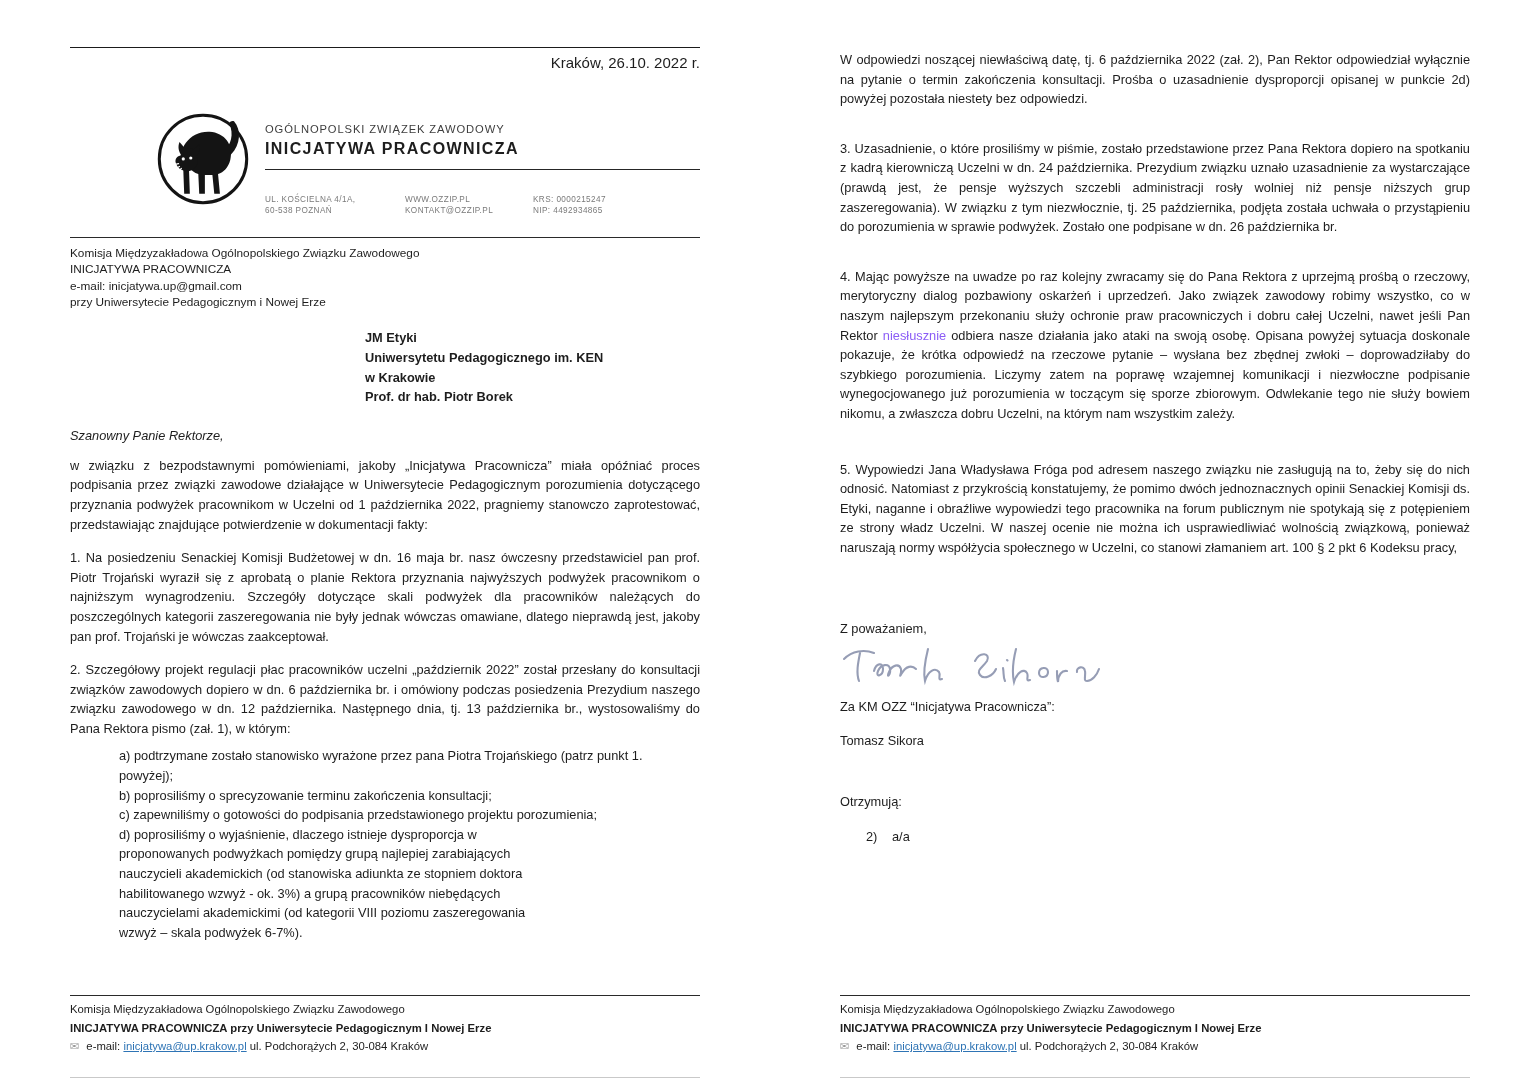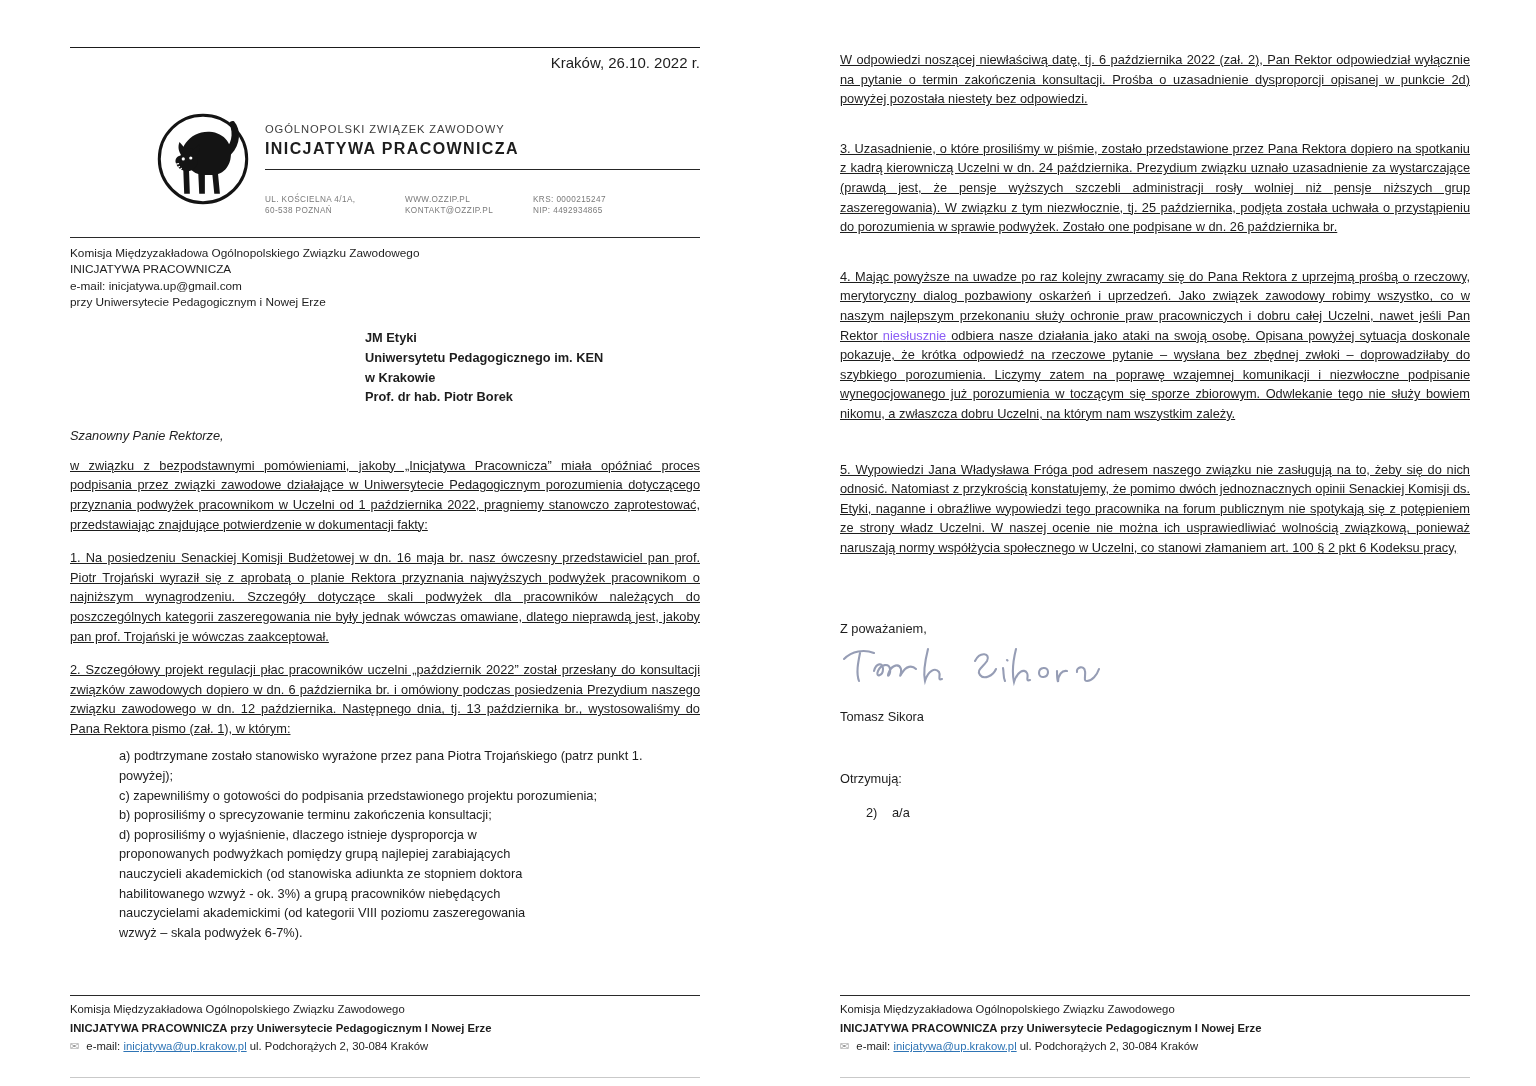--- a/index.html
+++ b/index.html
@@ -26,21 +26,21 @@
   .org2{font-size:16px;font-weight:bold;letter-spacing:1.4px;margin-top:4px;line-height:18px;}
   .logo-rule{border-top:1.6px solid #262626;margin-top:11px;}
   .logo-cols{display:flex;margin-top:24px;font-size:8.2px;line-height:11.5px;color:#7a7a7a;letter-spacing:.4px;}
   .lcol1{width:140px;}.lcol2{width:128px;}.lcol3{flex:1;}
 
   .rule2{margin-top:20px;border-top:1.6px solid #2a2a2a;}
   .sender{margin-top:7px;font-size:11.8px;line-height:16.6px;}
   .recipient{margin-left:295px;margin-top:17px;font-weight:bold;line-height:19.8px;}
   .salutation{margin-top:19px;font-style:italic;}
 
-  .para{margin:10px 0 0;text-align:justify;text-decoration:underline;}
+  .para{margin:10px 0 0;text-align:justify;}
   .mt14{margin-top:14px;}
   .list{margin-top:8px;padding-left:49px;}
   .li{margin:0;text-align:left;}
   .li-d{max-width:445px;}
 
   .page-footer{position:absolute;left:0;right:0;top:995px;font-size:11.3px;line-height:18.6px;}
   .frule{border-top:1.5px solid #2a2a2a;margin-bottom:4px;}
   .f2{font-weight:bold;}
   .env{color:#9a9a9a;font-size:11px;margin-right:4px;font-family:"DejaVu Sans",sans-serif;}
   a.mail{color:#2e74b5;text-decoration:underline;cursor:pointer;}
@@ -119,22 +119,22 @@
   </div>
 
   <div class="salutation">Szanowny Panie Rektorze,</div>
 
   <p class="para">w związku z bezpodstawnymi pomówieniami, jakoby „Inicjatywa Pracownicza” miała opóźniać proces podpisania przez związki zawodowe działające w Uniwersytecie Pedagogicznym porozumienia dotyczącego przyznania podwyżek pracownikom w Uczelni od 1 października 2022, pragniemy stanowczo zaprotestować, przedstawiając znajdujące potwierdzenie w dokumentacji fakty:</p>
   <p class="para mt14">1. Na posiedzeniu Senackiej Komisji Budżetowej w dn. 16 maja br. nasz ówczesny przedstawiciel pan prof. Piotr Trojański wyraził się z aprobatą o planie Rektora przyznania najwyższych podwyżek pracownikom o najniższym wynagrodzeniu. Szczegóły dotyczące skali podwyżek dla pracowników należących do poszczególnych kategorii zaszeregowania nie były jednak wówczas omawiane, dlatego nieprawdą jest, jakoby pan prof. Trojański je wówczas zaakceptował.</p>
   <p class="para mt14">2. Szczegółowy projekt regulacji płac pracowników uczelni „październik 2022” został przesłany do konsultacji związków zawodowych dopiero w dn. 6 października br. i omówiony podczas posiedzenia Prezydium naszego związku zawodowego w dn. 12 października. Następnego dnia, tj. 13 października br., wystosowaliśmy do Pana Rektora pismo (zał. 1), w którym:</p>
 
   <div class="list">
     <p class="li">a) podtrzymane zostało stanowisko wyrażone przez pana Piotra Trojańskiego (patrz punkt 1. powyżej);</p>
+    <p class="li">b) poprosiliśmy o sprecyzowanie terminu zakończenia konsultacji;</p>
     <p class="li">c) zapewniliśmy o gotowości do podpisania przedstawionego projektu porozumienia;</p>
-    <p class="li">b) poprosiliśmy o sprecyzowanie terminu zakończenia konsultacji;</p>
     <p class="li li-d">d) poprosiliśmy o wyjaśnienie, dlaczego istnieje dysproporcja w proponowanych podwyżkach pomiędzy grupą najlepiej zarabiających nauczycieli akademickich (od stanowiska adiunkta ze stopniem doktora habilitowanego wzwyż - ok. 3%) a grupą pracowników niebędących nauczycielami akademickimi (od kategorii VIII poziomu zaszeregowania wzwyż – skala podwyżek 6-7%).</p>
   </div>
 
   <div class="page-footer">
     <div class="frule"></div>
     <div>Komisja Międzyzakładowa Ogólnopolskiego Związku Zawodowego</div>
     <div class="f2">INICJATYWA PRACOWNICZA przy Uniwersytecie Pedagogicznym I Nowej Erze</div>
     <div>
       <span class="env">✉</span>
       <span>e-mail:</span>
@@ -168,20 +168,21 @@
       <path d="M135,20 C140,10 151,12 147,20 C143,26 136,29 140,34 C144,39 153,35 156,28"></path>
       <path d="M163,27 C164,32 163,36 165,40"></path>
       <path d="M167,19 L167.5,19.5"></path>
       <path d="M176,8 C173,20 172,32 174,41 C177,31 184,27 187,32 C189,35 185,41 190,39"></path>
       <path d="M199,32 C199,26 208,25 208,31 C208,37 199,38 199,32"></path>
       <path d="M217,30 C217,35 217,38 218,41 C218,34 222,29 227,30"></path>
       <path d="M237,31 C236,26 244,24 245,30 C246,35 243,40 247,40 C252,40 257,34 259,28"></path>
     </g>
   </svg>
 
+  <div class="forline">Za KM OZZ “Inicjatywa Pracownicza”:</div>
   <div class="signer">Tomasz Sikora</div>
 
   <div class="recv">Otrzymują:</div>
   <div class="recv-item">
     <span class="num">2)</span><span>a/a</span>
   </div>
 
   <div class="page-footer">
     <div class="frule"></div>
     <div>Komisja Międzyzakładowa Ogólnopolskiego Związku Zawodowego</div>

